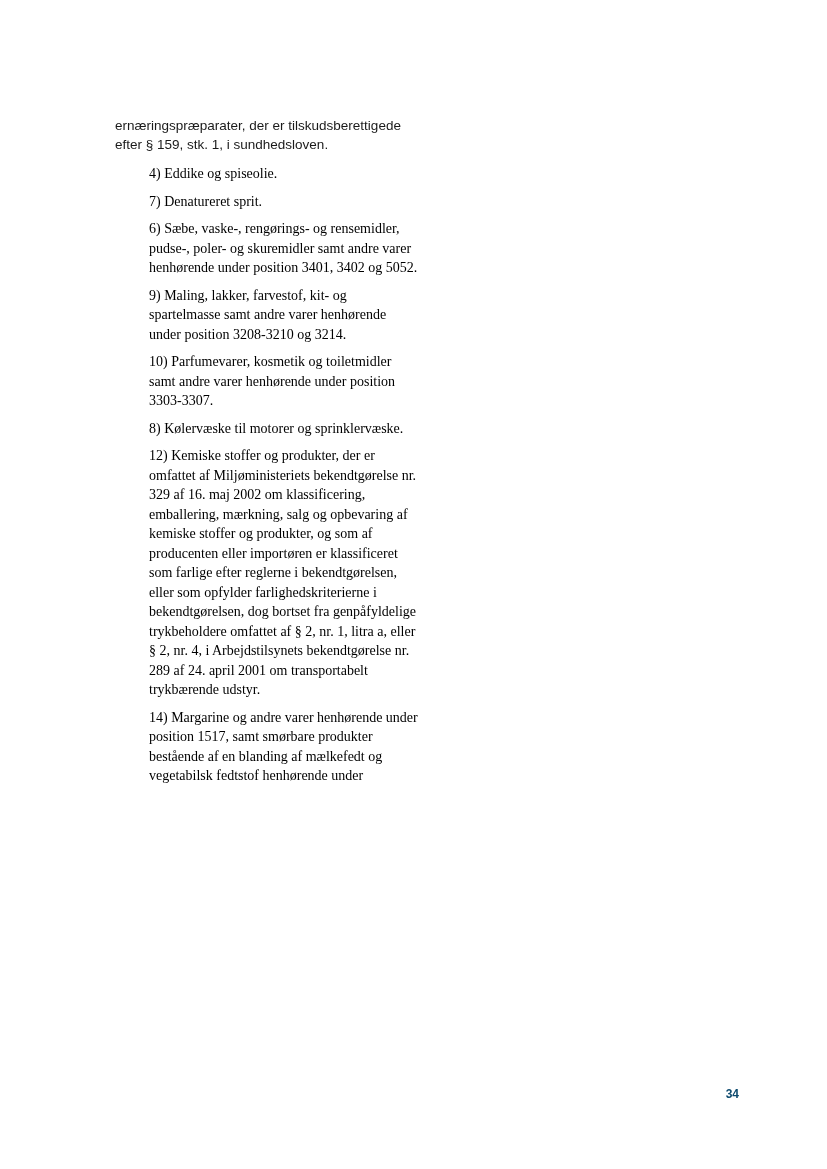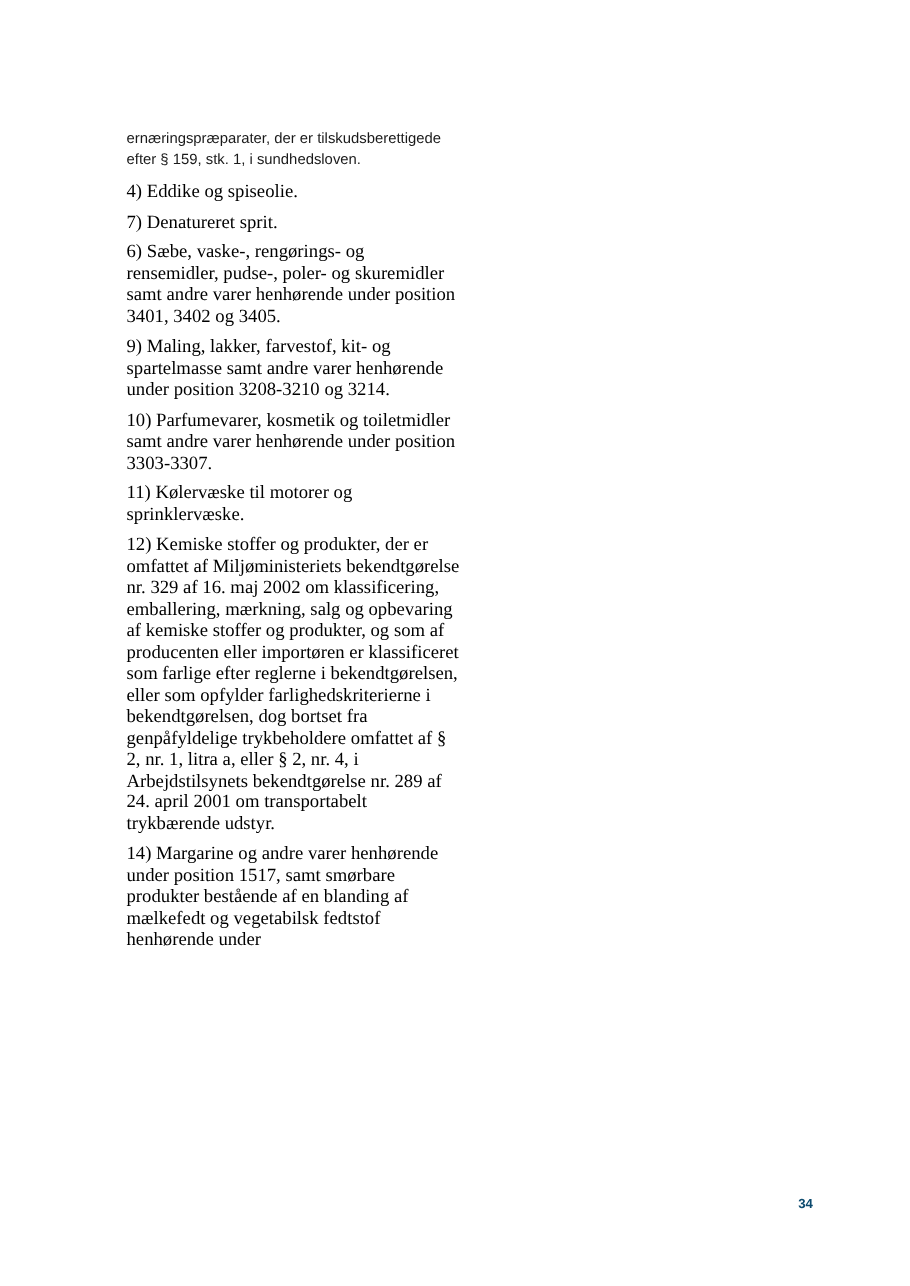--- a/index.html
+++ b/index.html
@@ -24,24 +24,25 @@
   }
   .intro-paragraph {
     font-family: "Liberation Sans", sans-serif;
     font-size: 13.5px;
     line-height: 19px;
     margin-bottom: 10px;
     color: #1a1a1a;
   }
   .list-item {
     font-family: "Liberation Serif", serif;
-    font-size: 17px;
+    font-size: 14px;
     line-height: 19.5px;
     margin-bottom: 8px;
     color: #000000;
+    margin-left: 34px;
   }
   .page-number {
     position: absolute;
     right: 82px;
     bottom: 68px;
     font-family: "Liberation Sans", sans-serif;
     font-size: 12px;
     font-weight: bold;
     color: #0c4a6e;
   }
@@ -50,24 +51,24 @@
 <body>
 
 <div class="page">
 
   <div class="text-column">
 
     <p class="intro-paragraph">ernæringspræparater, der er tilskudsberettigede efter § 159, stk. 1, i sundhedsloven.</p>
 
     <p class="list-item">4) Eddike og spiseolie.</p>
     <p class="list-item">7) Denatureret sprit.</p>
-    <p class="list-item">6) Sæbe, vaske-, rengørings- og rensemidler, pudse-, poler- og skuremidler samt andre varer henhørende under position 3401, 3402 og 3405.</p>
+    <p class="list-item">6) Sæbe, vaske-, rengørings- og rensemidler, pudse-, poler- og skuremidler samt andre varer henhørende under position 3401, 3402 og 5052.</p>
     <p class="list-item">9) Maling, lakker, farvestof, kit- og spartelmasse samt andre varer henhørende under position 3208-3210 og 3214.</p>
     <p class="list-item">10) Parfumevarer, kosmetik og toiletmidler samt andre varer henhørende under position 3303-3307.</p>
-    <p class="list-item">11) Kølervæske til motorer og sprinklervæske.</p>
+    <p class="list-item">8) Kølervæske til motorer og sprinklervæske.</p>
     <p class="list-item">12) Kemiske stoffer og produkter, der er omfattet af Miljøministeriets bekendtgørelse nr. 329 af 16. maj 2002 om klassificering, emballering, mærkning, salg og opbevaring af kemiske stoffer og produkter, og som af producenten eller importøren er klassificeret som farlige efter reglerne i bekendtgørelsen, eller som opfylder farlighedskriterierne i bekendtgørelsen, dog bortset fra genpåfyldelige trykbeholdere omfattet af § 2, nr. 1, litra a, eller § 2, nr. 4, i Arbejdstilsynets bekendtgørelse nr. 289 af 24. april 2001 om transportabelt trykbærende udstyr.</p>
     <p class="list-item">14) Margarine og andre varer henhørende under position 1517, samt smørbare produkter bestående af en blanding af mælkefedt og vegetabilsk fedtstof henhørende under</p>
 
   </div>
 
   <div class="page-number">34</div>
 
 </div>
 
 </body></html>

